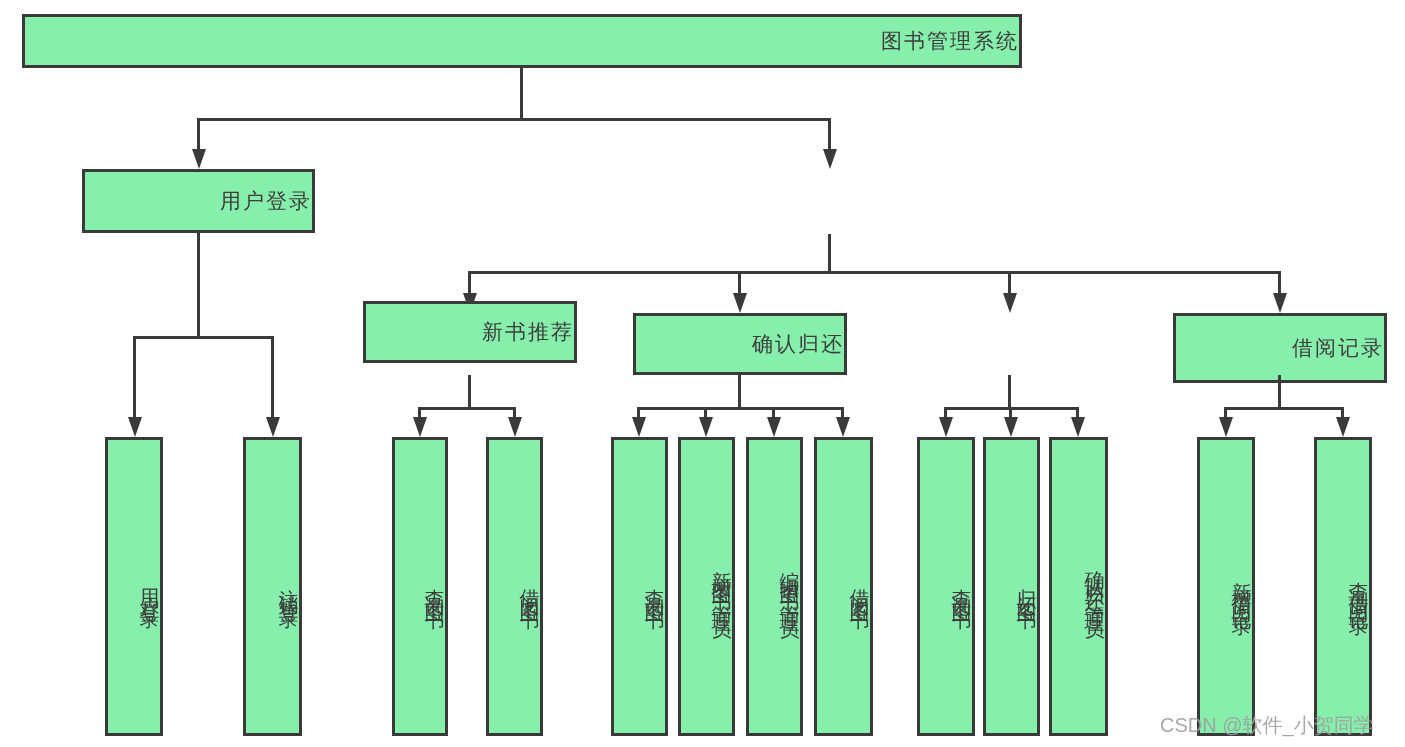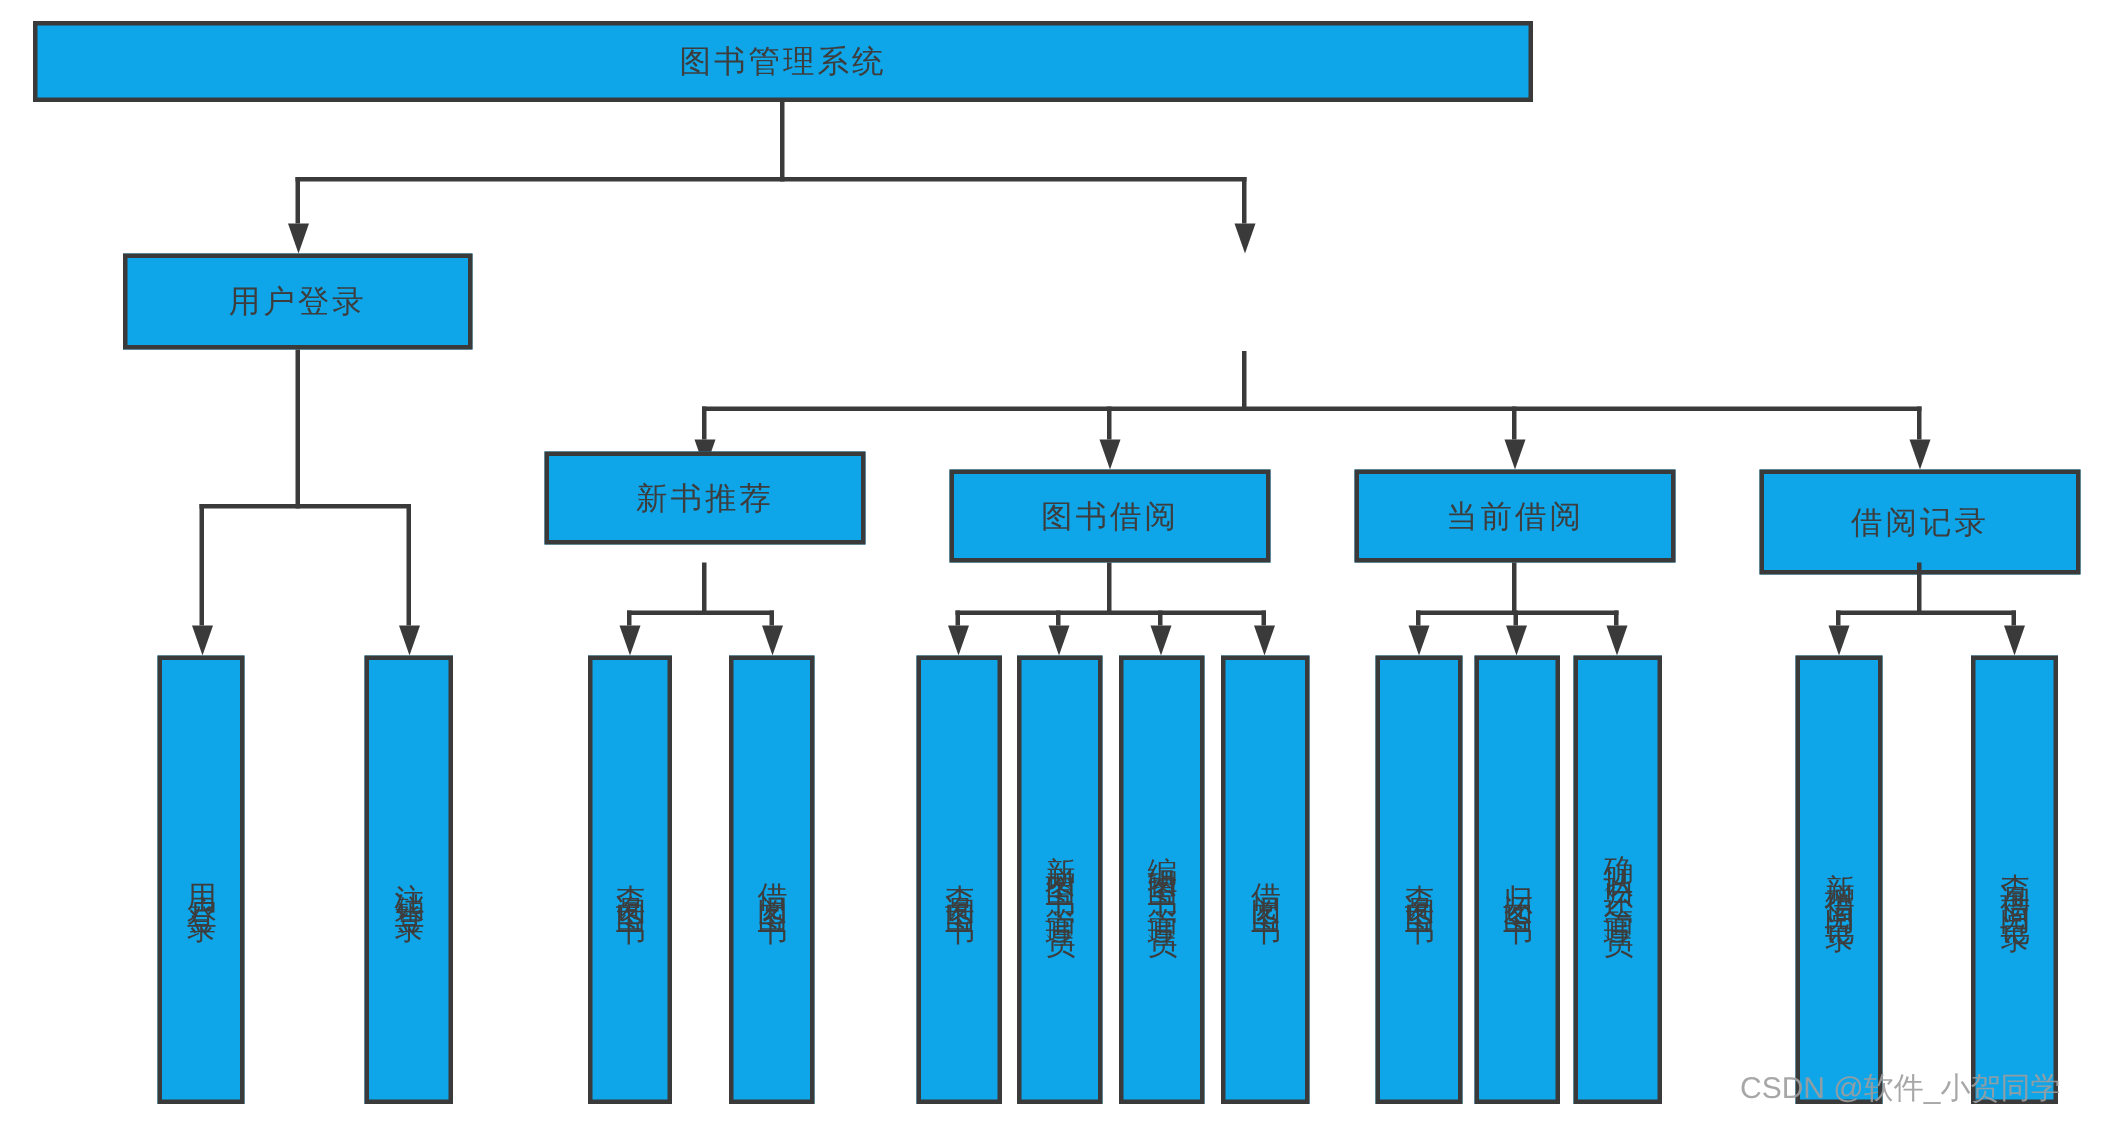--- a/index.html
+++ b/index.html
@@ -13,22 +13,22 @@
   body{font-family:"Liberation Sans", sans-serif;}
   .canvas{
     position:relative;
     width:1405px;height:747px;
     background:var(--background);
     overflow:hidden;
   }
   .box{
     position:absolute;
     border:3px solid var(--line);
-    background:#0ea5e9;
-    display:flex;align-items:center;justify-content:center;
+    background:#86efac;
+    display:flex;align-items:center;justify-content:flex-end;
     color:var(--text);
   }
   .box.h span{
     font-size:21px;
     letter-spacing:2px;
     white-space:nowrap;
     color:var(--text);
   }
   .box.v span{
     writing-mode:vertical-rl;
@@ -88,24 +88,21 @@
   <div class="hline" style="left:468px;top:271px;width:813px"></div>
   <div class="drop" style="left:468px;top:271px;height:22px"></div>
   <div class="drop" style="left:738px;top:271px;height:22px"></div>
   <div class="drop" style="left:1008px;top:271px;height:22px"></div>
   <div class="drop" style="left:1278px;top:271px;height:22px"></div>
 
   <div class="box h" style="left:363px;top:301px;width:214px;height:62px">
     <span>新书推荐</span>
   </div>
   <div class="box h" style="left:633px;top:313px;width:214px;height:62px">
-    <span>图书借阅</span>
-  </div>
-  <div class="box h" style="left:903px;top:313px;width:214px;height:62px">
-    <span>当前借阅</span>
+    <span>确认归还</span>
   </div>
   <div class="box h" style="left:1173px;top:313px;width:214px;height:70px">
     <span>借阅记录</span>
   </div>
 
   <div class="vline" style="left:468px;top:375px;height:35px"></div>
   <div class="hline" style="left:418px;top:407px;width:98px"></div>
   <div class="drop" style="left:418px;top:407px;height:10px"></div>
   <div class="drop" style="left:513px;top:407px;height:10px"></div>
 

